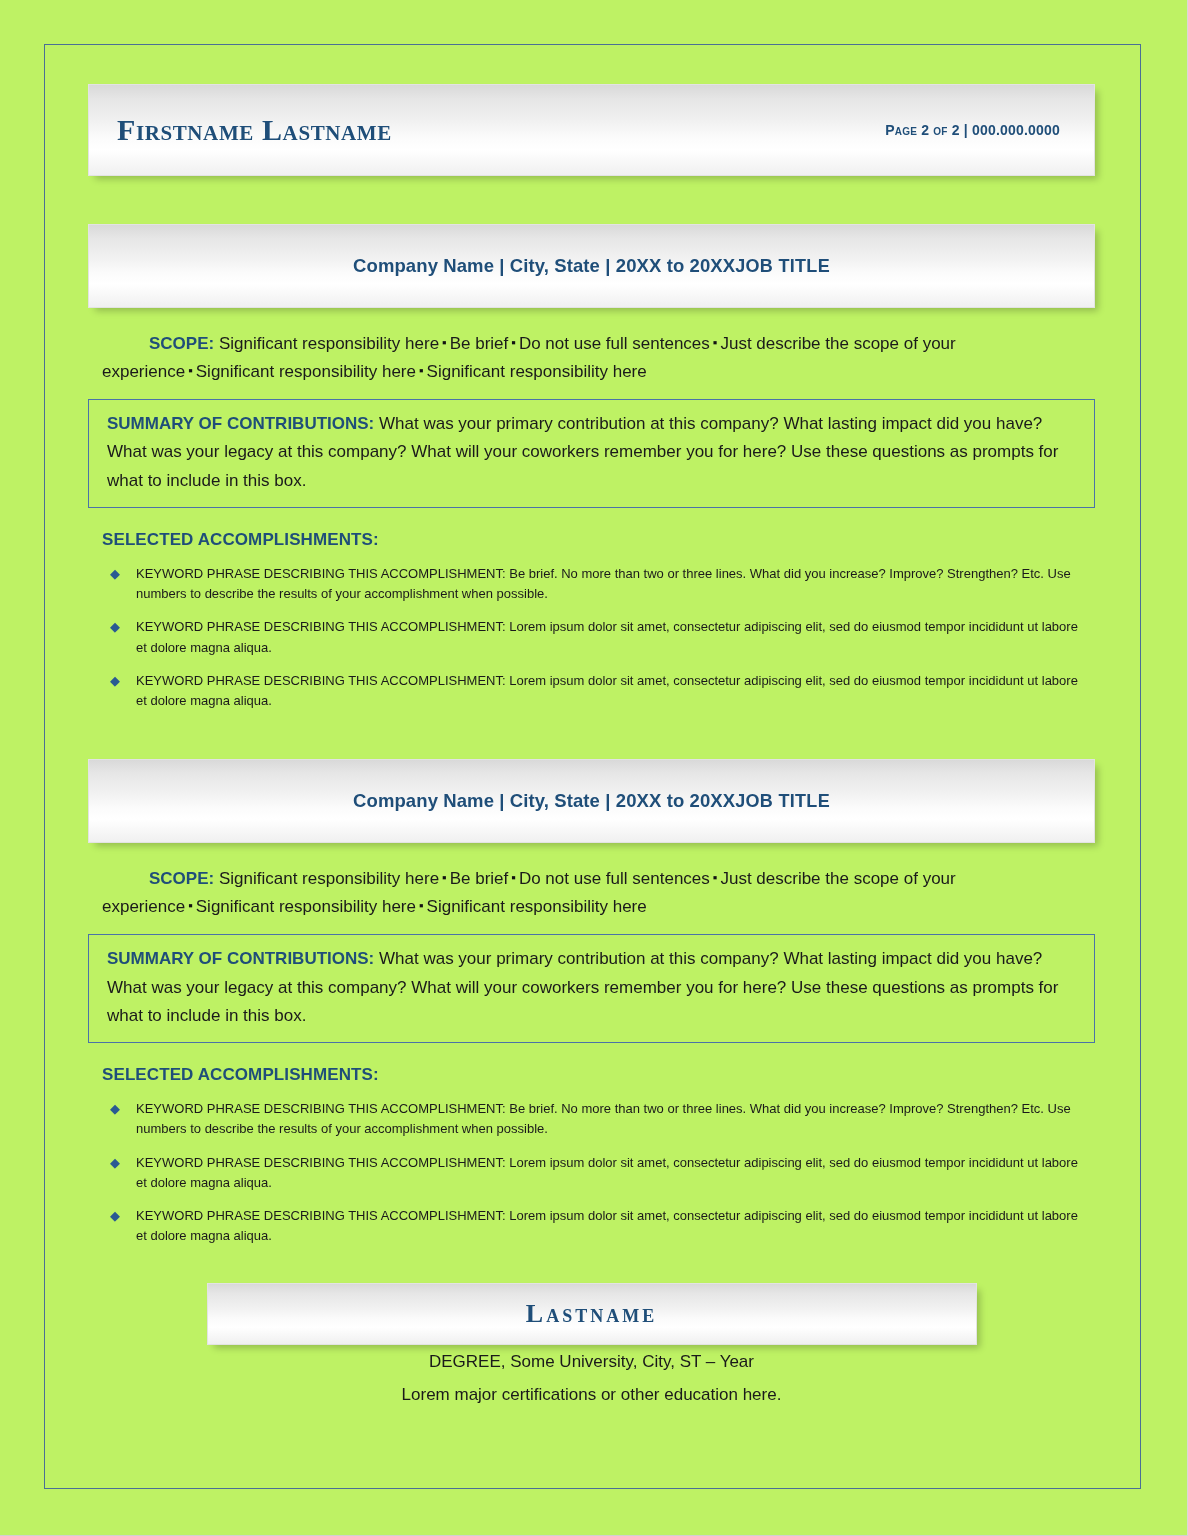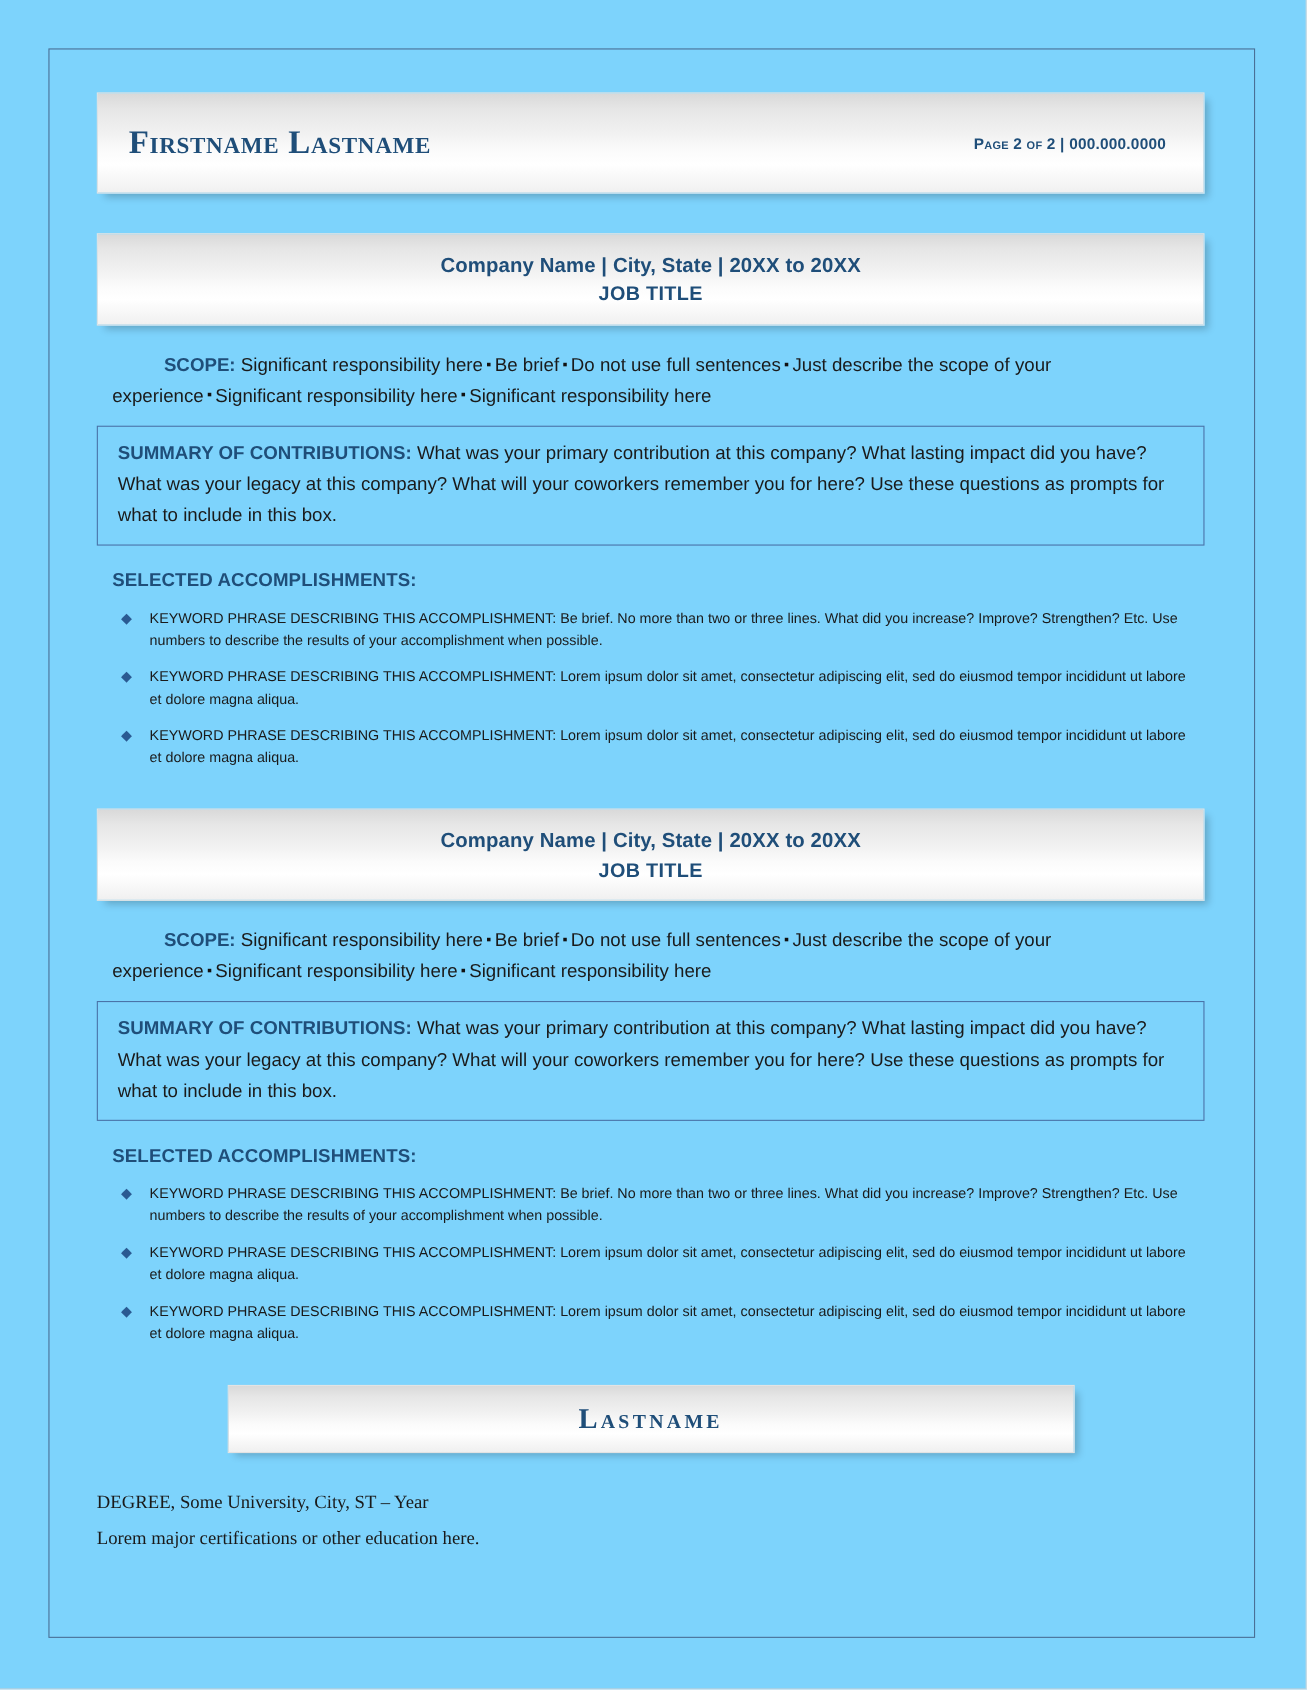--- a/index.html
+++ b/index.html
@@ -12,21 +12,21 @@
     height: 1536px;
     font-family: "Liberation Sans", sans-serif;
     -webkit-font-smoothing: antialiased;
   }
 
   
   .page {
     position: relative;
     width: 1188px;
     height: 1536px;
-    background: #7dd3fc;
+    background: #bef264;
     box-sizing: border-box;
     border-right: 1px solid #d8d8d8;
     border-bottom: 1px solid #d0d0d0;
     overflow: hidden;
   }
   .page-border {
     position: absolute;
     left: 44px;
     top: 44px;
     right: 46px;
@@ -82,24 +82,23 @@
     font-variant: small-caps;
     font-weight: bold;
     font-size: 14px;
     letter-spacing: 0.2px;
     color: #1f4e79;
     white-space: nowrap;
   }
 
   
   .company-bar {
-    margin-top: 36px;
+    margin-top: 48px;
     height: 84px;
     display: flex;
-    flex-direction: column;
     align-items: center;
     justify-content: center;
     text-align: center;
   }
   .company-line {
     font-size: 18.5px;
     font-weight: bold;
     color: #1f4e79;
     line-height: 1.45;
     letter-spacing: 0.1px;
@@ -197,23 +196,21 @@
   }
   .edu-title {
     font-family: "Liberation Serif", serif;
     font-variant: small-caps;
     font-weight: bold;
     font-size: 26px;
     letter-spacing: 3px;
     color: #1f4e79;
   }
   .edu-lines {
-    margin-top: 28px;
-    text-align: left;
-    font-family: Liberation Serif, serif;
+    text-align: center;
   }
   .edu-line {
     font-size: 17px;
     color: #1a1a1a;
     line-height: 1.95;
   }
 </style>
 </head>
 <body>
 

